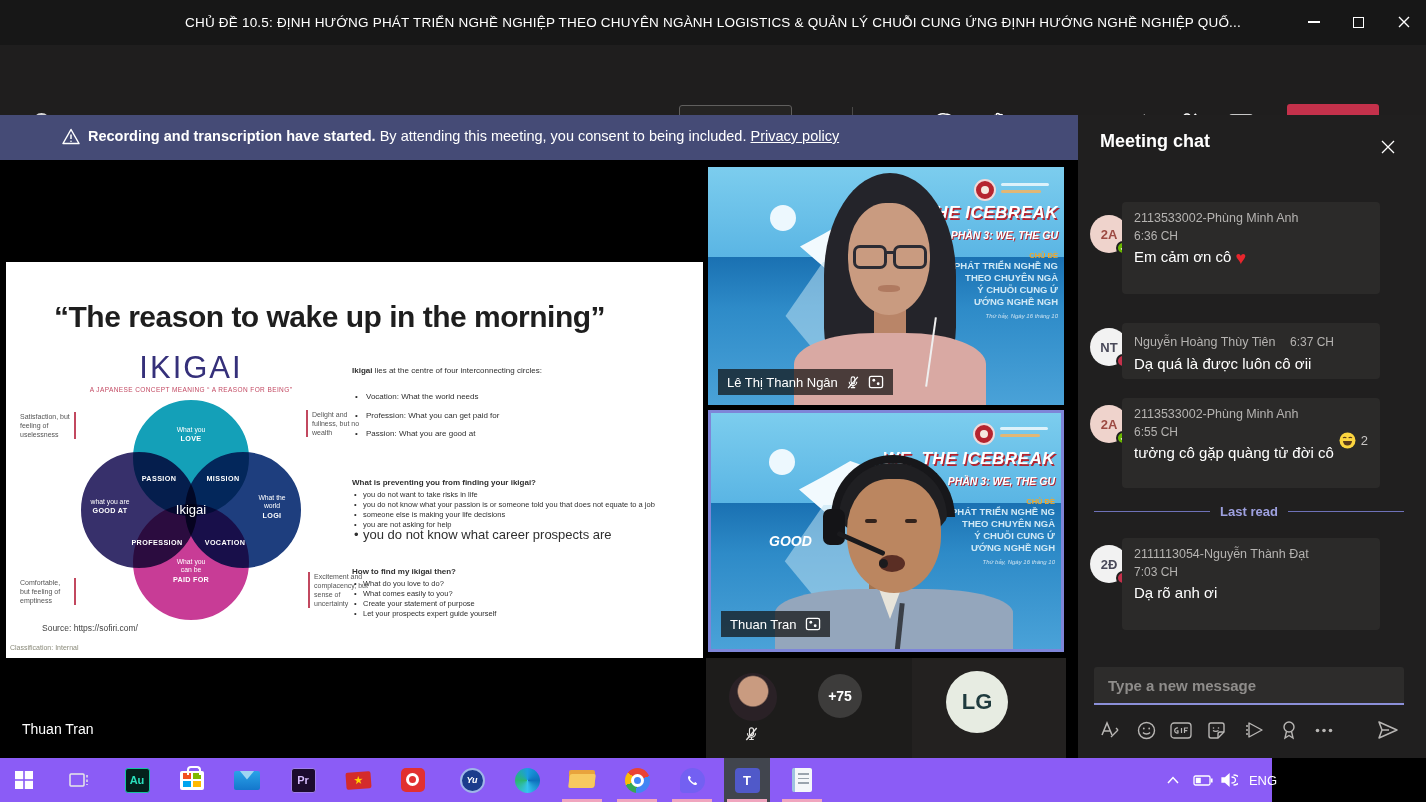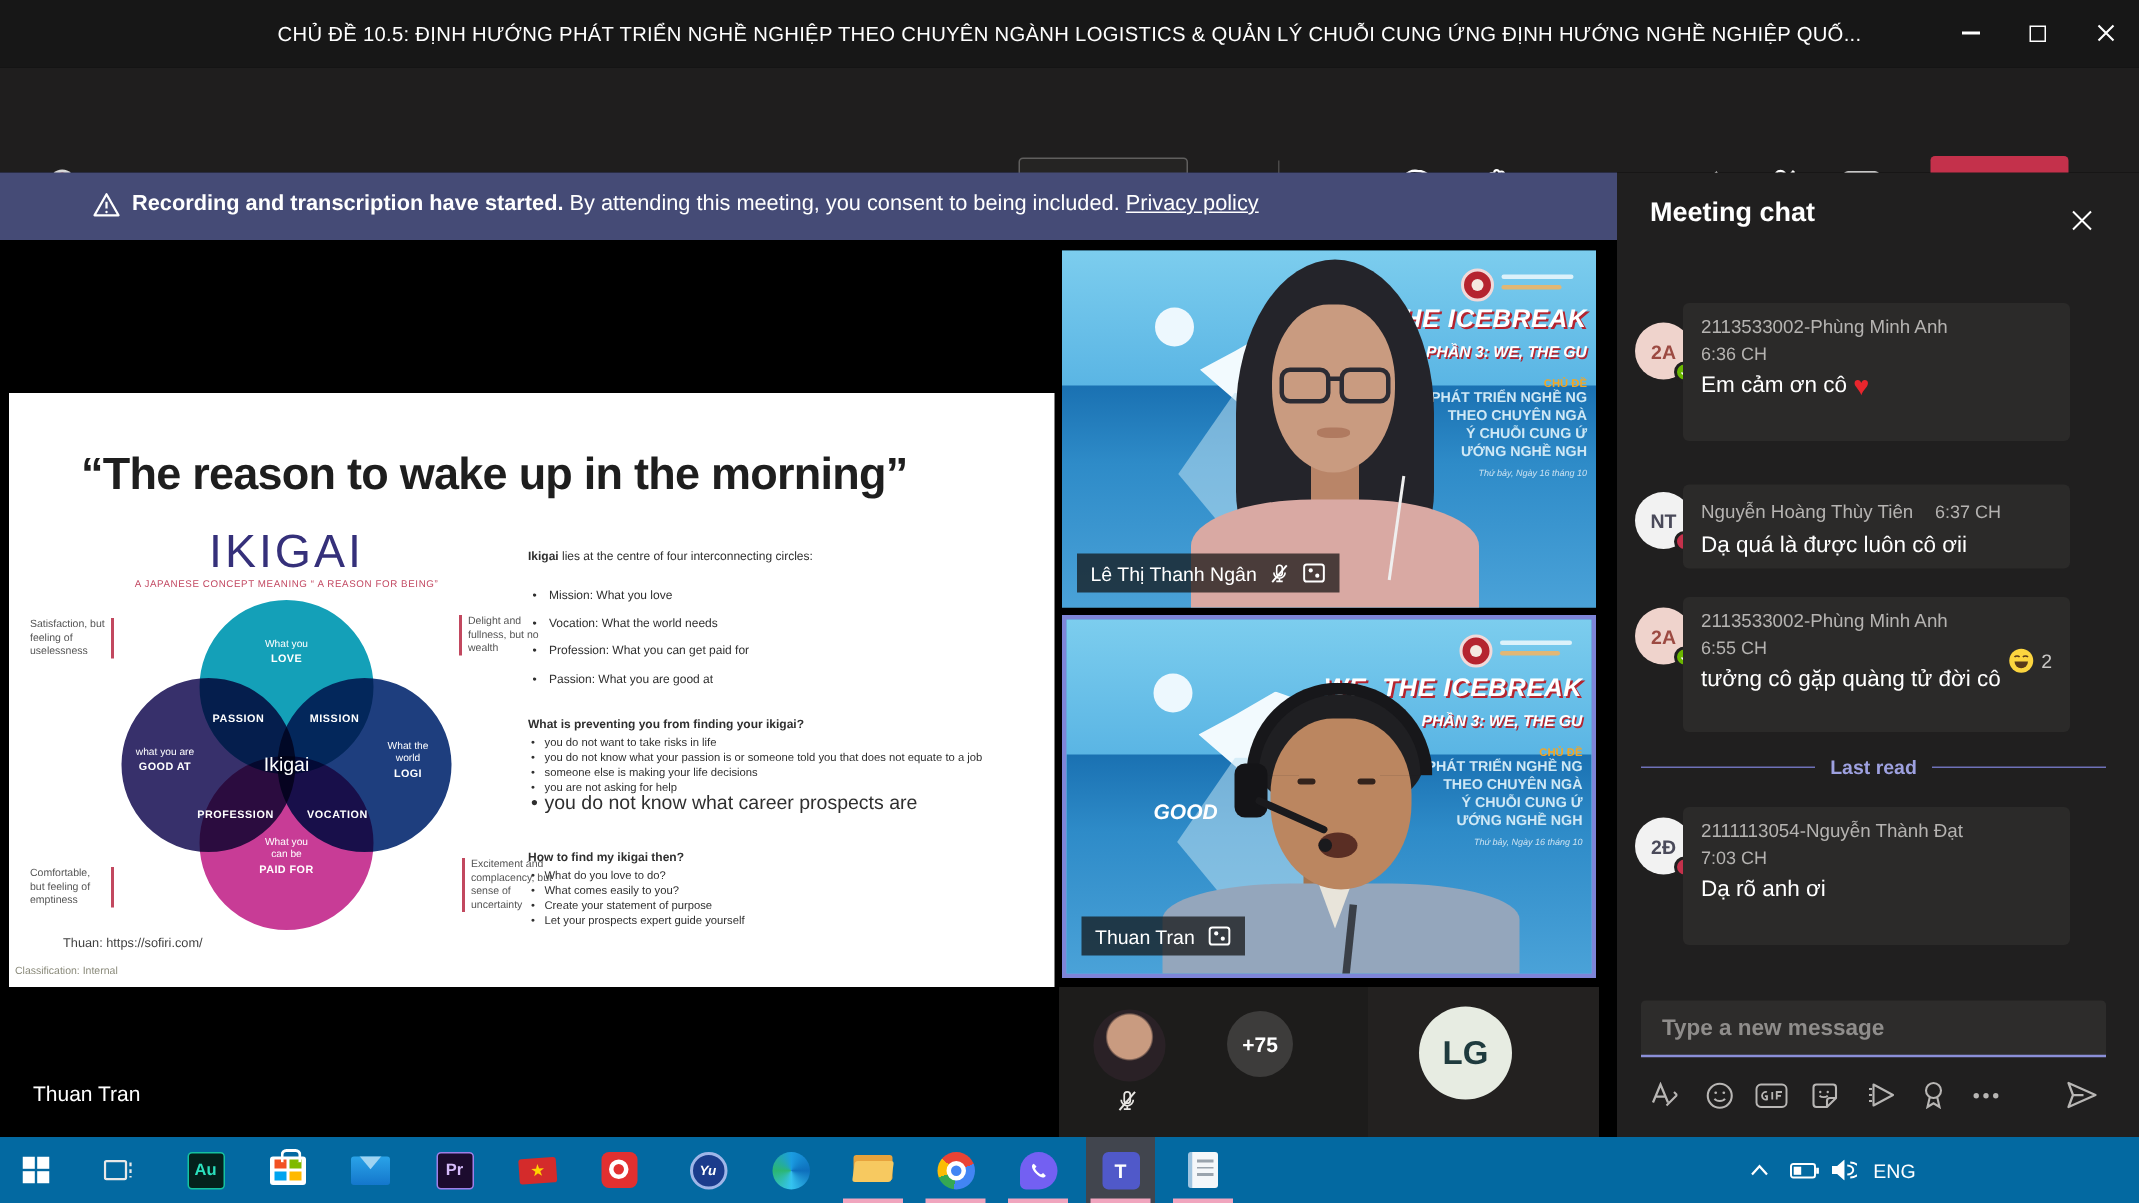--- a/index.html
+++ b/index.html
@@ -103,21 +103,21 @@
   .lastread::before,.lastread::after{content:"";flex:1;height:1px;background:#6e71b8;}
   .heart{display:inline-block;color:#e8262d;font-size:18px;line-height:1;vertical-align:-2px;}
   .reaction{position:absolute;right:12px;top:34px;display:flex;align-items:center;gap:5px;color:#c8c6c4;font-size:13px;}
   .cinput{position:absolute;left:16px;top:552px;width:310px;height:38px;background:#2d2c2b;border:none;
           border-bottom:2px solid #8b8fd8;border-radius:3px 3px 0 0;color:#fff;font-size:15px;padding:0 14px;
           font-family:"Liberation Sans",sans-serif;font-weight:bold;}
   .cinput::placeholder{color:#8f8d8b;}
   .crow{position:absolute;top:603px;width:24px;height:24px;display:flex;align-items:center;justify-content:center;}
 
   
-  .taskbar{left:0;top:758px;width:1426px;height:44px;background:#0369a1;}
+  .taskbar{left:0;top:758px;width:1272px;height:44px;background:#8b5cf6;}
   .tcell{position:absolute;top:0;width:46px;height:44px;display:flex;align-items:center;justify-content:center;}
   .tcell.active{background:#41454e;}
   .underl{position:absolute;bottom:0;left:3px;width:40px;height:3px;background:#f0a5be;}
   .appic{font-weight:700;display:flex;align-items:center;justify-content:center;}
   .ic-au{width:25px;height:25px;background:#04211c;border:1.5px solid #15c2a0;border-radius:3px;color:#2be0be;font-size:11px;}
   .ic-pr{width:25px;height:25px;background:#1c0b2e;border:1.5px solid #9f7fe8;border-radius:3px;color:#d6bbfb;font-size:11px;}
   .ic-folder-b{width:26px;height:17px;background:#e8a33d;border-radius:2px;}
   .ic-folder-f{position:absolute;left:0px;top:4px;width:26px;height:14px;background:#f7c960;border-radius:2px;transform:skewX(-8deg);}
   .ic-chrome{width:25px;height:25px;border-radius:50%;background:conic-gradient(from -50deg,#ea4335 0 33%,#4285f4 33% 66%,#34a853 66% 83%,#fbbc05 83% 100%);position:relative;}
   .ic-chrome::after{content:"";position:absolute;left:6px;top:6px;width:13px;height:13px;border-radius:50%;background:#4285f4;border:3px solid #fff;box-sizing:border-box;}
@@ -269,28 +269,27 @@
         <div class="abs vzone" style="left:36px;top:138px;width:80px;">PROFESSION</div>
         <div class="abs vzone" style="left:109px;top:138px;width:70px;">VOCATION</div>
         <div class="abs" style="left:75px;top:102px;width:70px;text-align:center;color:#fff;font-size:13px;">Ikigai</div>
       </div>
 
       <div class="abs anno l" style="left:14px;top:150px;width:56px;">Satisfaction, but feeling of uselessness</div>
       <div class="abs anno r" style="left:300px;top:148px;width:60px;">Delight and fullness, but no wealth</div>
       <div class="abs anno l" style="left:14px;top:316px;width:56px;">Comfortable, but feeling of emptiness</div>
       <div class="abs anno r" style="left:302px;top:310px;width:64px;">Excitement and complacency, but sense of uncertainty</div>
 
-      <div class="abs srcline">Thuan: https://sofiri.com/</div>
+      <div class="abs srcline">Source: https://sofiri.com/</div>
       <div class="abs clsline">Classification: Internal</div>
 
       <div class="abs rcol" style="top:104px;font-size:8px;">
         <span class="b">Ikigai</span><span> lies at the centre of four interconnecting circles:</span>
       </div>
       <div class="abs rcol" style="top:126px;font-size:8px;">
-        <div class="bullet" style="line-height:18.5px;">Mission: What you love</div>
         <div class="bullet" style="line-height:18.5px;">Vocation: What the world needs</div>
         <div class="bullet" style="line-height:18.5px;">Profession: What you can get paid for</div>
         <div class="bullet" style="line-height:18.5px;">Passion: What you are good at</div>
       </div>
       <div class="abs rcol" style="top:216px;">
         <div class="b" style="font-size:8px;margin-bottom:3px;">What is preventing you from finding your ikigai?</div>
         <div class="bullet2" style="font-size:7.5px;line-height:10px;">you do not want to take risks in life</div>
         <div class="bullet2" style="font-size:7.5px;line-height:10px;">you do not know what your passion is or someone told you that does not equate to a job</div>
         <div class="bullet2" style="font-size:7.5px;line-height:10px;">someone else is making your life decisions</div>
         <div class="bullet2" style="font-size:7.5px;line-height:10px;">you are not asking for help</div>

